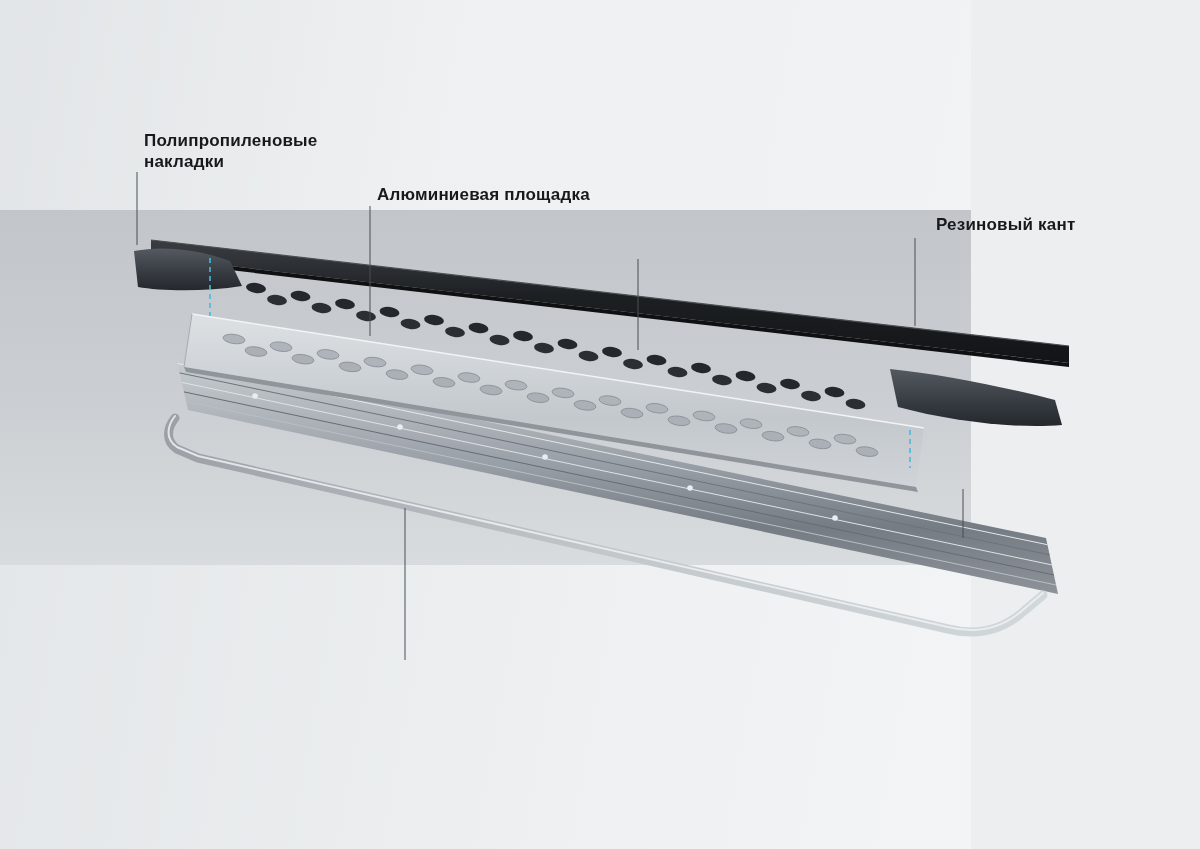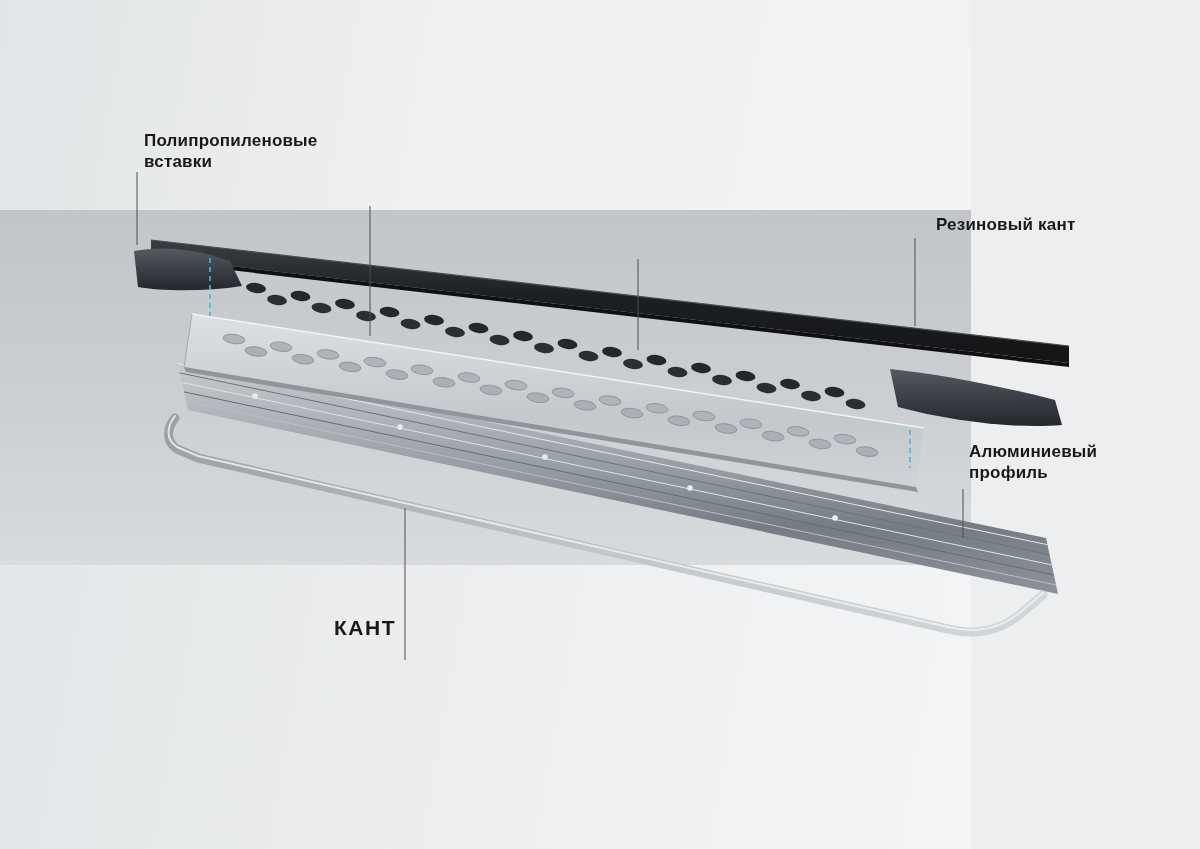--- a/index.html
+++ b/index.html
@@ -188,31 +188,29 @@
       <line x1="370" y1="206" x2="370" y2="336"></line>
       <line x1="638" y1="259" x2="638" y2="350"></line>
       <line x1="915" y1="238" x2="915" y2="326"></line>
       <line x1="963" y1="489" x2="963" y2="538"></line>
       <line x1="405" y1="508" x2="405" y2="660"></line>
     </g>
   </svg>
 
   <div class="label" style="left:144px;top:130px;">
     <span>Полипропиленовые</span>
-    <span>вставки</span>
-  </div>
-
+    <span>накладки</span>
+  </div>
+
+  <div class="label" style="left:377px;top:184px;">
+    <span>Алюминиевая площадка</span>
+  </div>
 
 
   <div class="label" style="left:920px;top:214px;margin-left:16px;">
     <span>Резиновый кант</span>
   </div>
 
-  <div class="label" style="left:969px;top:441px;">
-    <span>Алюминиевый</span>
-    <span>профиль</span>
-  </div>
 
   <div class="label-kant">
-    <span class="kant-title">КАНТ</span>
   </div>
 
 </div>
 
 </body></html>

